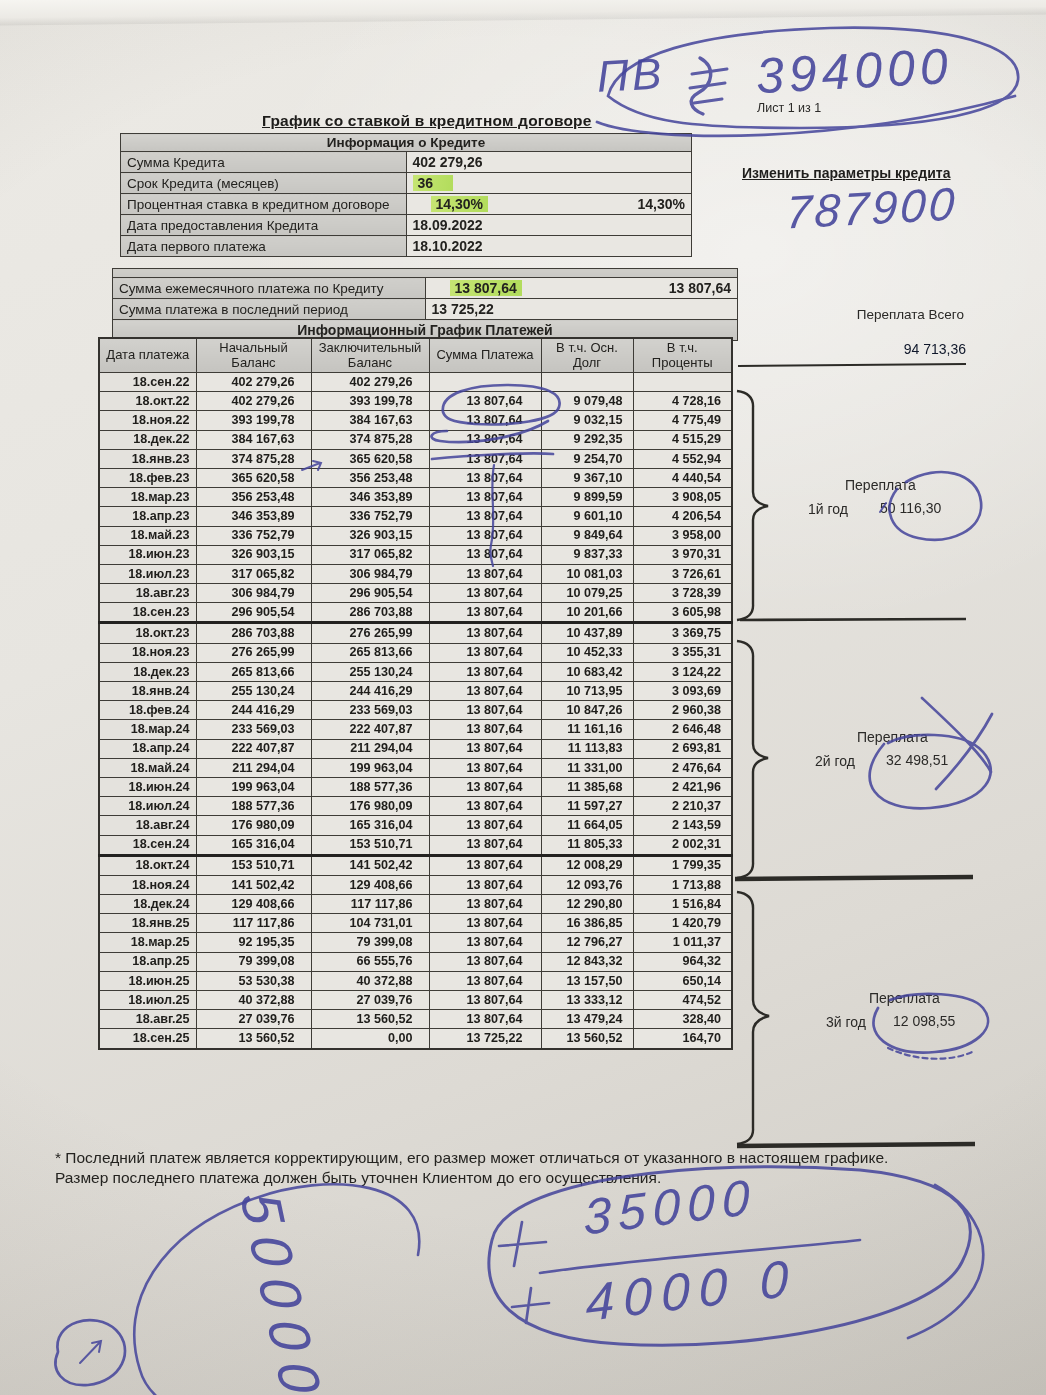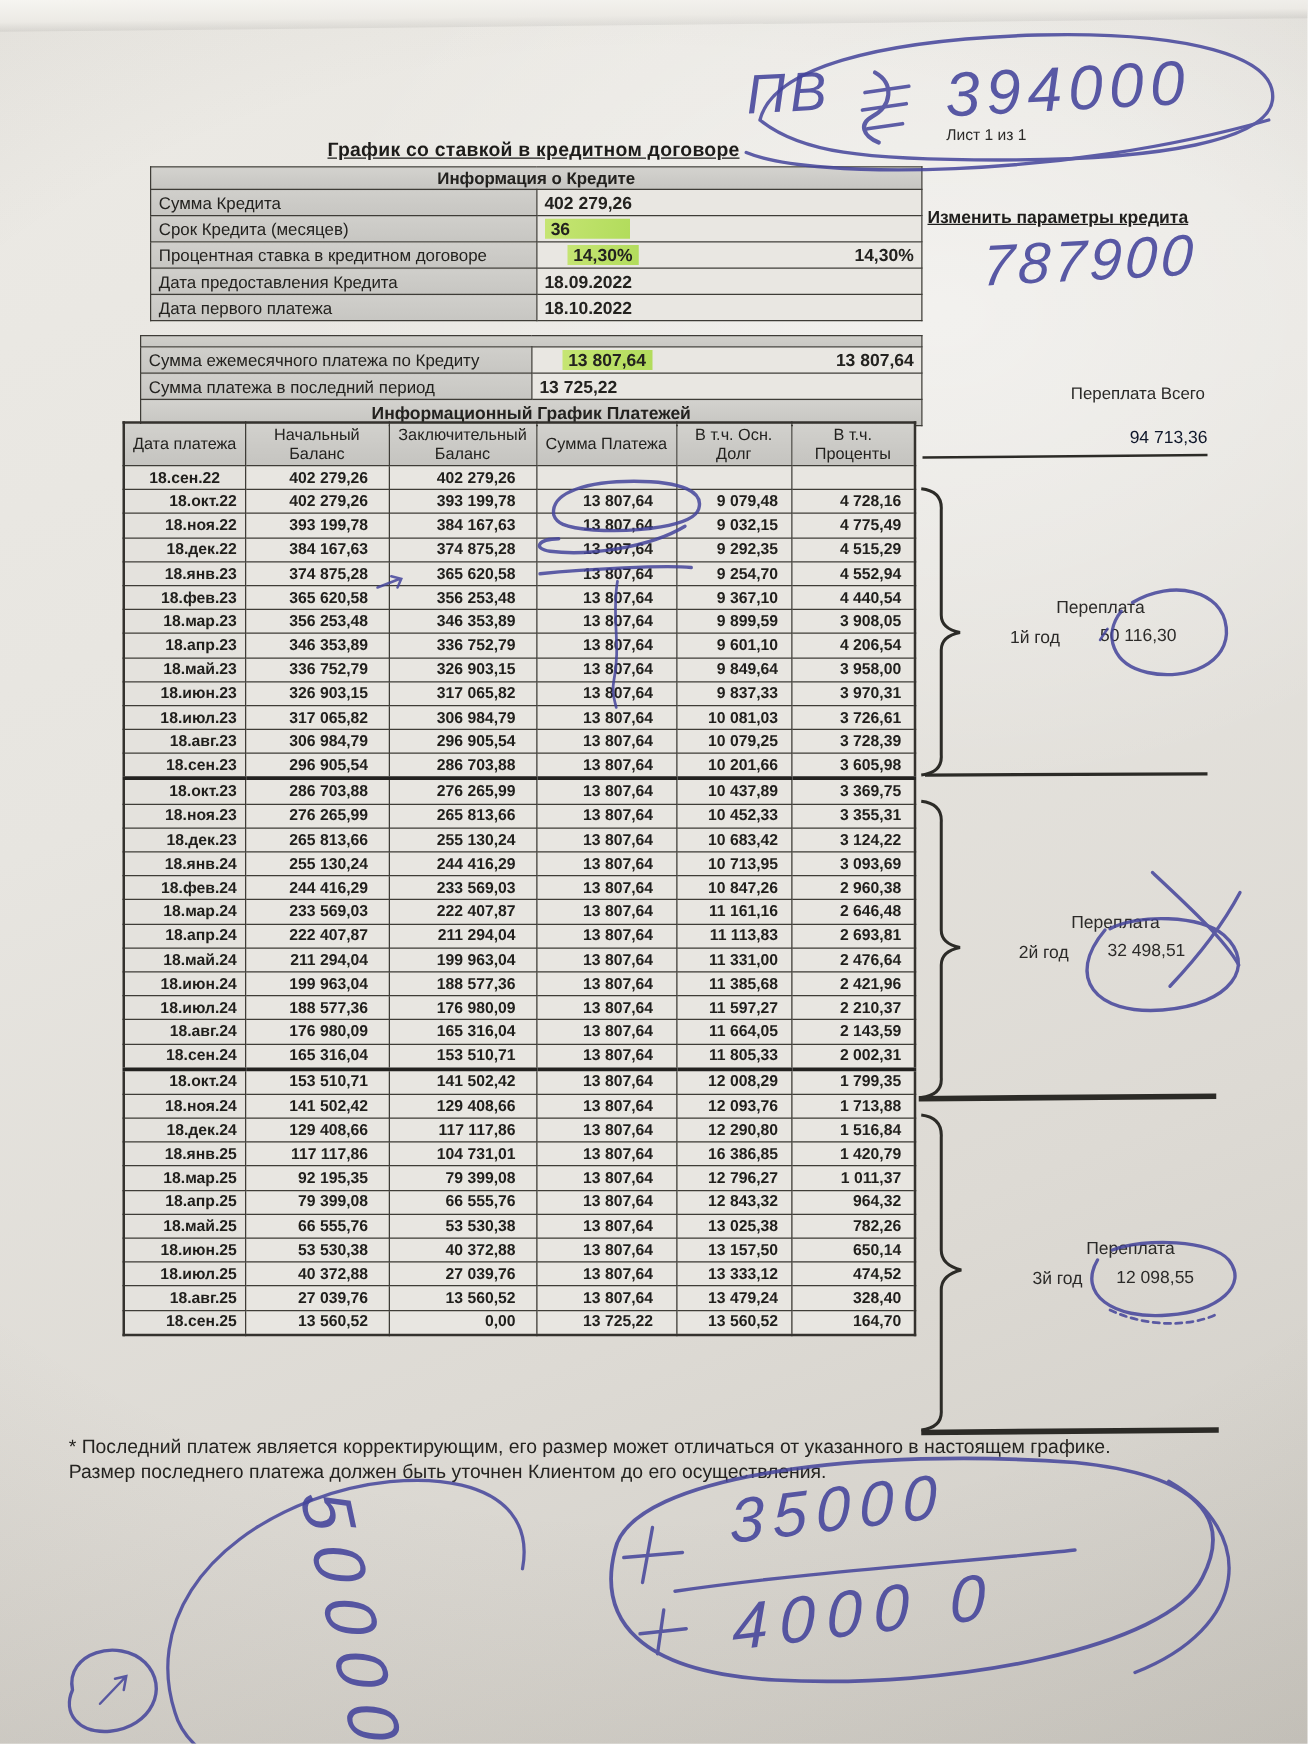--- a/index.html
+++ b/index.html
@@ -18,42 +18,42 @@
   
   .title{left:262px;top:112px;font-size:15.5px;font-weight:bold;text-decoration:underline;letter-spacing:.2px;color:#1d1c1a;}
   .sheet{left:757px;top:101px;font-size:12.5px;color:#2b2a28;}
   .editlink{left:742px;top:165px;font-size:14px;font-weight:600;text-decoration:underline;color:#1f1e1c;}
   .overpay-total-label{left:740px;top:307px;width:224px;text-align:right;font-size:13.5px;color:#2a2927;}
   .overpay-total-value{left:740px;top:341px;width:226px;text-align:right;font-size:14px;color:#0f172a;}
   .footnote{left:55px;top:1148px;width:884px;font-size:15.5px;font-weight:400;line-height:1.28;color:#242320;}
   
   table{border-collapse:collapse;table-layout:fixed;}
   td,th{border:1.3px solid #3e3c37;font-weight:400;overflow:hidden;}
-  .t-info{left:120px;top:133px;width:618px;}
+  .t-info{left:120px;top:133px;width:572px;}
   .t-info td{height:20px;font-size:13.5px;padding:0 6px;}
   .t-info .thead td{height:17px;text-align:center;font-weight:bold;font-size:13.5px;
      background:linear-gradient(180deg,#d3d2ce,#c6c5c1);}
   .t-info td.lbl{width:433px;background:linear-gradient(180deg,#d0cfcb,#c7c6c2);}
   .t-info td.val{font-weight:700;font-size:14px;background:#e9e7e2;}
   .t-sum{left:112px;top:268px;width:626px;}
   .t-sum td{height:20px;font-size:13.5px;padding:0 6px;}
   .t-sum td.strip{height:8px;background:linear-gradient(180deg,#cfcec9,#c9c8c4);padding:0;}
   .t-sum td.lbl{width:433px;background:linear-gradient(180deg,#d0cfcb,#c7c6c2);margin-left:16px;}
   .t-sum td.val{font-weight:700;font-size:14px;background:#e9e7e2;}
   .t-sum td.sect{text-align:center;font-weight:bold;font-size:14px;background:linear-gradient(180deg,#d3d2ce,#c6c5c1);}
   .dual{display:table-cell;}
   .dual .in{display:flex;justify-content:space-between;align-items:center;padding-left:18px;}
   .hl{background:linear-gradient(100deg,#c6e573,#b2dc5c);padding:0 5px;display:inline-block;}
-  .hl.wide{padding-right:48px;}
+  .hl.wide{padding-right:20px;}
   .t-main{left:98px;top:337px;width:633px;border:2px solid #34322e;}
   .t-main th{height:33px;font-size:13px;font-weight:400;text-align:center;line-height:1.15;padding:0 3px;
      background:linear-gradient(180deg,#d2d1cd,#c5c4c0);}
   .t-main td{height:18.2px;font-size:12.6px;font-weight:600;line-height:1;padding:0 6px;background:#e8e6e1;color:#1f1e1b;}
   .t-main td.date{text-align:right;background:#e4e2dd;}
-  .t-main tr.first td.date{text-align:center;}
+  .t-main tr.first td.date{text-align:right;}
   .t-main td.num{text-align:right;padding-right:16px;}
   .t-main td.num3{text-align:right;padding-right:18px;}
   .t-main td.num45{text-align:right;padding-right:10px;}
   .t-main tr.thick td{border-bottom:3.6px solid #232220;}
   
   .yr{font-size:14px;color:#2b2a28;}
   
   .pen{color:#44449b;font-style:italic;opacity:.88;}
   .hw-pv{left:597px;top:50px;font-size:44px;letter-spacing:3px;transform:rotate(-3deg);}
   .hw-top{left:756px;top:42px;font-size:50px;letter-spacing:5px;transform:rotate(-3deg);}
@@ -398,28 +398,20 @@
         <td class="num45">12 796,27</td>
         <td class="num45">1 011,37</td>
       </tr>
       <tr>
         <td class="date">18.апр.25</td>
         <td class="num">79 399,08</td>
         <td class="num">66 555,76</td>
         <td class="num3">13 807,64</td>
         <td class="num45">12 843,32</td>
         <td class="num45">964,32</td>
-      </tr>
-      <tr>
-        <td class="date">18.май.25</td>
-        <td class="num">66 555,76</td>
-        <td class="num">53 530,38</td>
-        <td class="num3">13 807,64</td>
-        <td class="num45">13 025,38</td>
-        <td class="num45">782,26</td>
       </tr>
       <tr>
         <td class="date">18.июн.25</td>
         <td class="num">53 530,38</td>
         <td class="num">40 372,88</td>
         <td class="num3">13 807,64</td>
         <td class="num45">13 157,50</td>
         <td class="num45">650,14</td>
       </tr>
       <tr>

